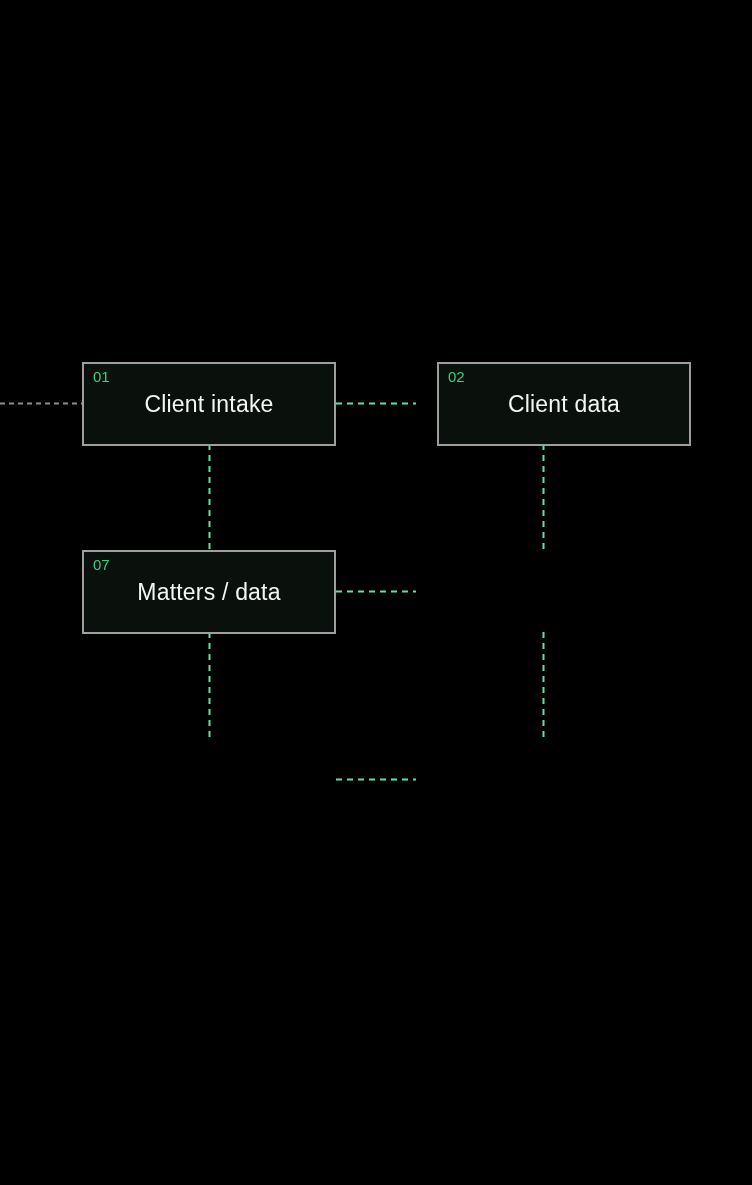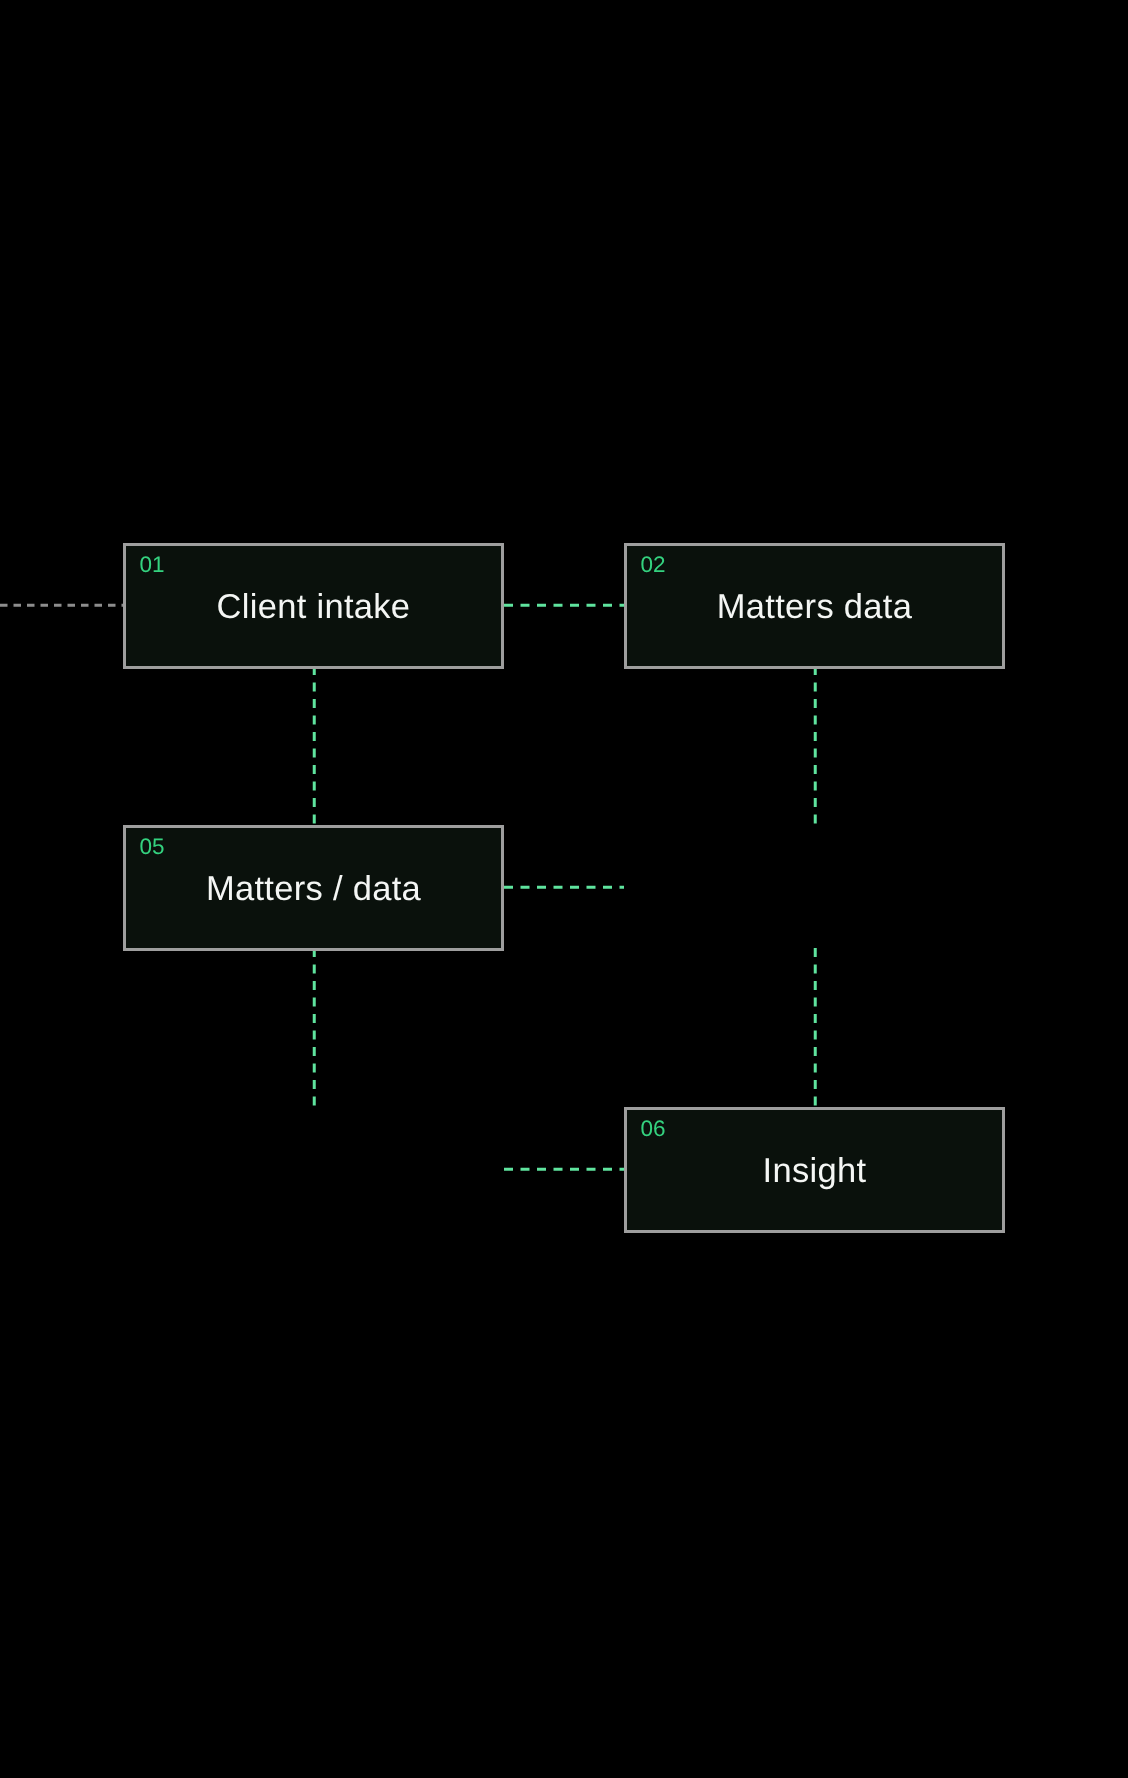--- a/index.html
+++ b/index.html
@@ -57,21 +57,21 @@
     align-items:center;
     justify-content:center;
     width:100%;height:100%;
     font-size:23px;
     font-weight:400;
     color:var(--text);
     letter-spacing:0.2px;
   }
   
   .pos-1{left:82px;top:362px;}
-  .pos-2{left:416px;top:362px;}
+  .pos-2{left:437px;top:362px;}
   .pos-3{left:82px;top:550px;}
   .pos-4{left:416px;top:550px;}
   .pos-5{left:82px;top:738px;}
   .pos-6{left:416px;top:738px;}
 </style>
 </head>
 <body>
 
 <div class="canvas">
 
@@ -89,28 +89,24 @@
     <line class="green" x1="543.5" y1="632" x2="543.5" y2="740"></line>
   </svg>
 
   <div class="node pos-1">
     <span class="num">01</span>
     <span class="label">Client intake</span>
   </div>
 
   <div class="node pos-2">
     <span class="num">02</span>
-    <span class="label">Matters data</span>
+    <span class="label">Client data</span>
   </div>
 
   <div class="node pos-3">
-    <span class="num">05</span>
+    <span class="num">07</span>
     <span class="label">Matters / data</span>
   </div>
 
 
 
-  <div class="node pos-6">
-    <span class="num">06</span>
-    <span class="label">Insight</span>
-  </div>
 
 </div>
 
 </body></html>

